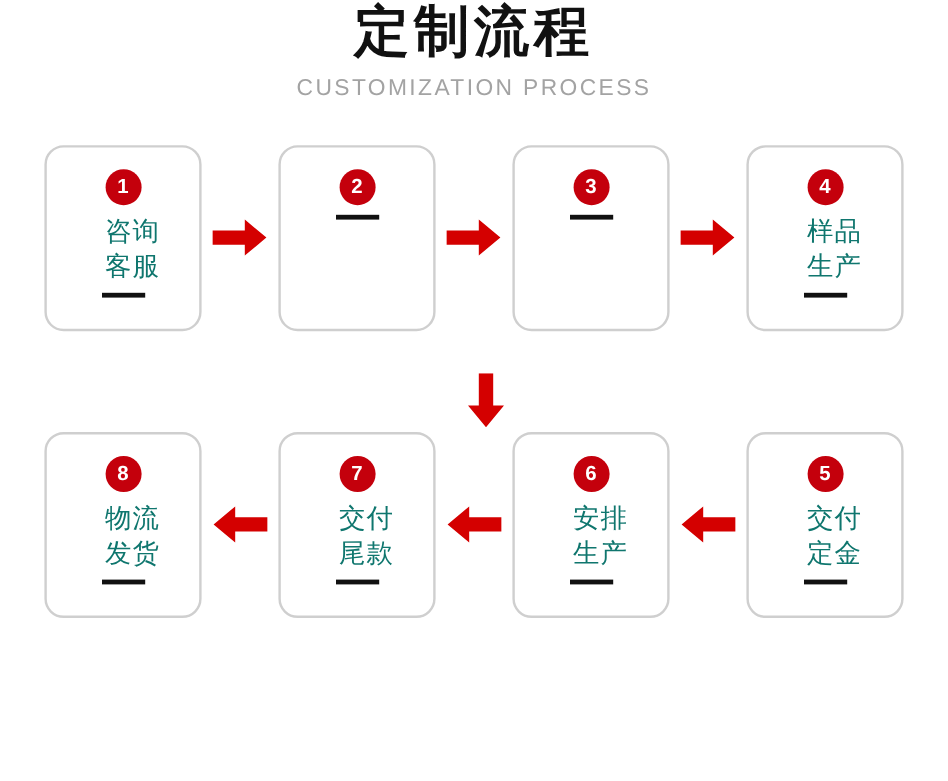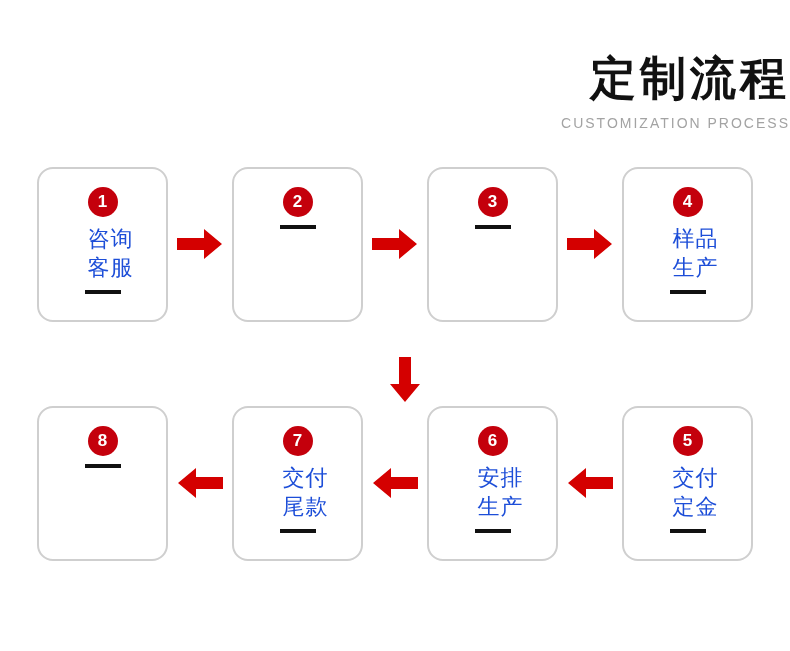--- a/index.html
+++ b/index.html
@@ -10,33 +10,32 @@
   body {
     width: 790px;
     height: 651px;
     font-family: "Liberation Sans", "DejaVu Sans", sans-serif;
     overflow: hidden;
     position: relative;
   }
 
   
   .header {
-    text-align: right;
-    padding-top: 52px;
+    text-align: center;
   }
   .header-title {
     font-size: 46px;
     font-weight: bold;
     color: #111111;
     letter-spacing: 4px;
     line-height: 1.15;
     margin: 0;
   }
   .header-subtitle {
-    font-size: 14px;
+    font-size: 19px;
     color: #a3a3a3;
     letter-spacing: 2.0px;
     margin-top: 10px;
     font-weight: normal;
   }
 
   
   .flow {
     position: relative;
     margin-top: 36px;
@@ -75,21 +74,21 @@
     font-size: 17px;
     font-weight: bold;
     display: flex;
     align-items: center;
     justify-content: center;
     line-height: 1;
   }
   .step-label {
     margin-top: 7px;
     font-size: 22px;
-    color: #1d4ed8;
+    color: #0f766e;
     line-height: 1.32;
     text-align: center;
     letter-spacing: 1px;
     font-weight: normal;
     margin-left: 16px;
   }
   .step-label-line { display: block; }
   .step-rule {
     margin-top: 8px;
     width: 36px;
@@ -194,20 +193,24 @@
         </svg>
       </div>
       <div class="arrow-down-spacer" style="width:562px"></div>
     </div>
   </div>
 
   <div class="flow-row flow-row-2">
 
     <div class="step-card">
       <div class="step-badge">8</div>
+      <div class="step-label">
+        <span class="step-label-line">物流</span>
+        <span class="step-label-line">发货</span>
+      </div>
       <div class="step-rule"></div>
     </div>
 
     <div class="arrow-h">
       <svg class="arrow-glyph" width="46" height="34" viewBox="0 0 46 34" aria-hidden="true">
         <path d="M46 11 L19 11 L19 2 L1 17 L19 32 L19 23 L46 23 Z" fill="#d40000"></path>
       </svg>
     </div>
 
     <div class="step-card">

